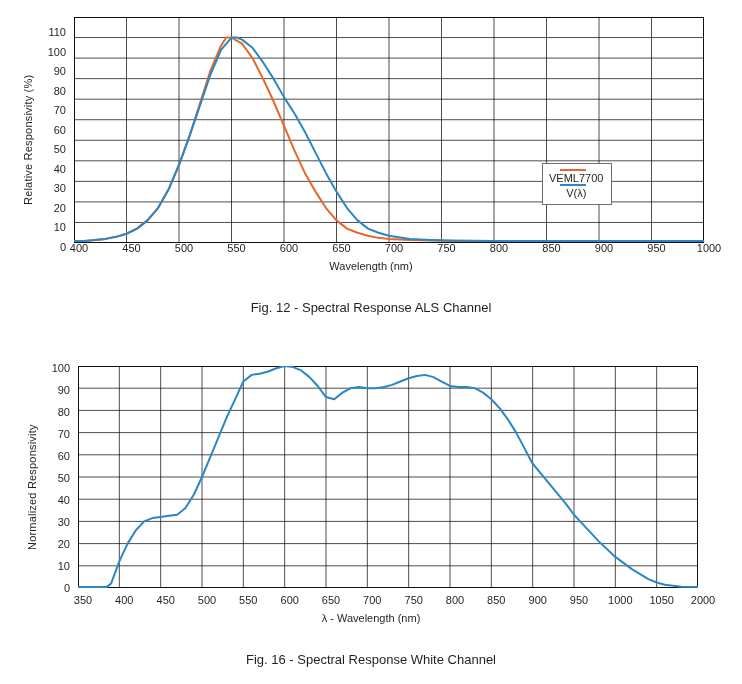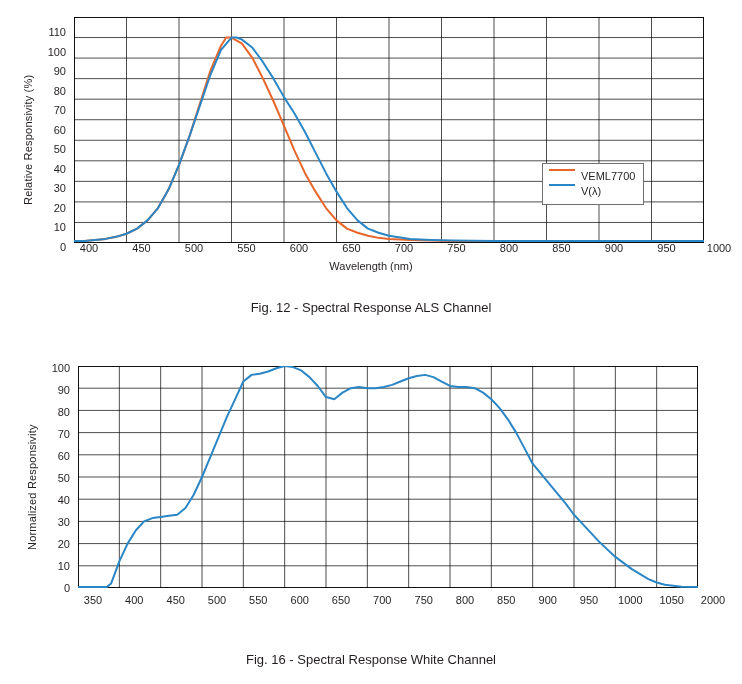--- a/index.html
+++ b/index.html
@@ -44,40 +44,41 @@
     line-height: 10px;
     transform: translateY(-5px);
   }
   .xtick {
     position: absolute;
     top: 0;
     font-size: 11px;
     text-align: center;
     line-height: 12px;
     transform: translateX(-50%);
-    margin-left: 10px;
   }
   .caption {
     position: absolute;
     width: 742px;
     text-align: center;
     font-size: 13px;
     color: #231f20;
   }
   .legend {
     position: absolute;
     border: 1px solid #6f6f6f;
     background: #ffffff;
     padding: 5px 8px 5px 6px;
     font-size: 11px;
     line-height: 15px;
   }
   .legend-row {
     display: flex;
+    align-items: center;
     height: 15px;
+    flex-direction: column;
   }
   .legend-swatch {
     width: 26px;
     height: 0;
     border-top-width: 2px;
     border-top-style: solid;
     margin-right: 6px;
   }
   svg { display: block; }
 </style>
@@ -228,15 +229,16 @@
     <div class="xtick" style="left:413.7px;">750</div>
     <div class="xtick" style="left:455px;">800</div>
     <div class="xtick" style="left:496.3px;">850</div>
     <div class="xtick" style="left:537.7px;">900</div>
     <div class="xtick" style="left:579px;">950</div>
     <div class="xtick" style="left:620.3px;">1000</div>
     <div class="xtick" style="left:661.7px;">1050</div>
     <div class="xtick" style="left:703px;">2000</div>
   </div>
 
+  <div class="x-axis-title" style="left:0; top:272px; width:742px;">λ - Wavelength (nm)</div>
 
   <div class="caption" style="top:312px;">Fig. 16 - Spectral Response White Channel</div>
 </div>
 
 </body></html>

